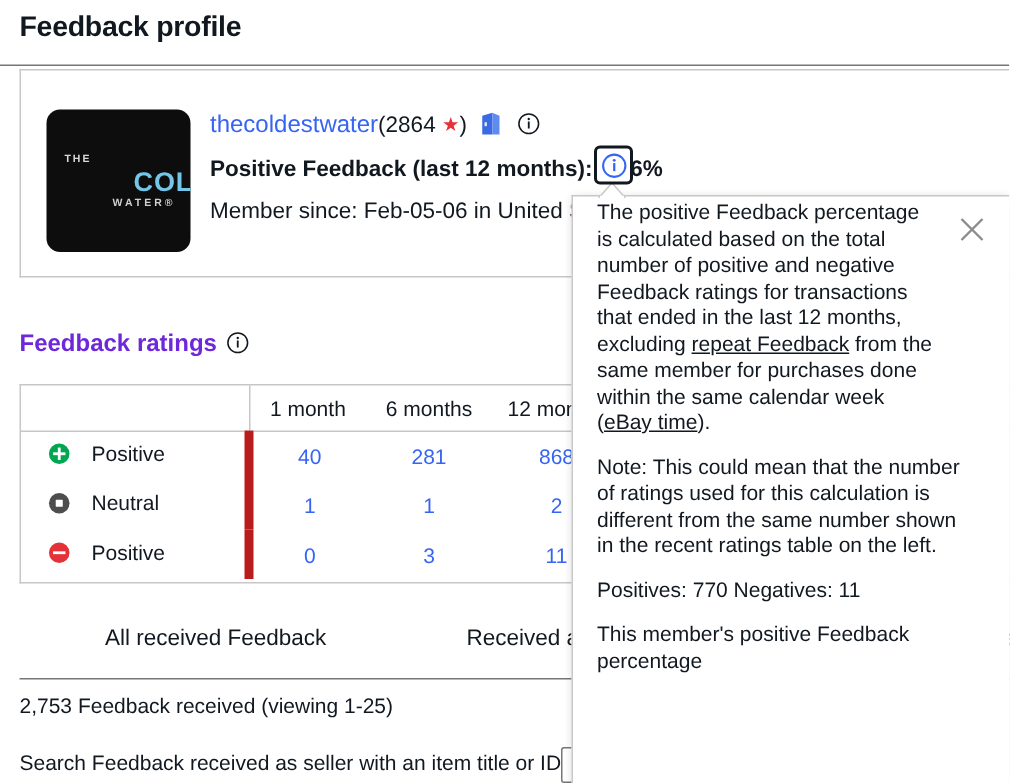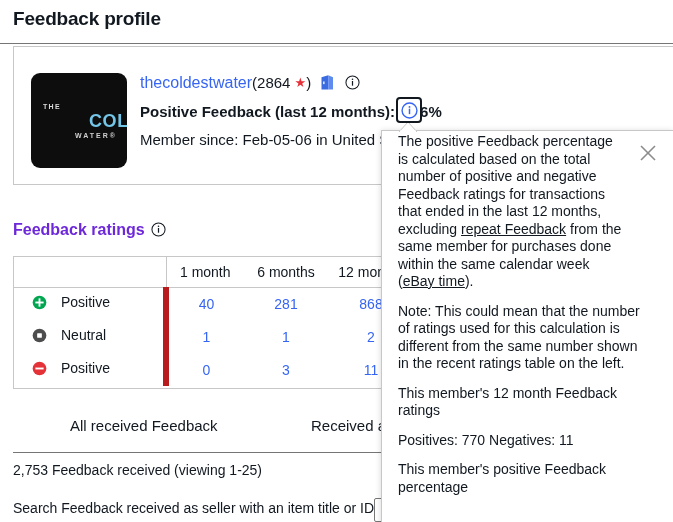--- a/index.html
+++ b/index.html
@@ -419,19 +419,18 @@
     <div class="popover-close">
       <svg width="18" height="18" viewBox="0 0 18 18">
         <line x1="2" y1="2" x2="16" y2="16" stroke="#8c8c8c" stroke-width="1.6"></line>
         <line x1="16" y1="2" x2="2" y2="16" stroke="#8c8c8c" stroke-width="1.6"></line>
       </svg>
     </div>
 
     <p class="pop-p"><span>The positive Feedback percentage is calculated based on the total number of positive and negative Feedback ratings for transactions that ended in the last 12 months, excluding </span><a class="pop-link" href="#">repeat Feedback</a><span> from the same member for purchases done within the same calendar week (</span><a class="pop-link" href="#">eBay time</a><span>).</span></p>
 
     <p class="pop-p narrow">Note: This could mean that the number of ratings used for this calculation is different from the same number shown in the recent ratings table on the left.</p>
-    <p class="pop-p narrow">This member's 12 month Feedback ratings</p>
     <p class="pop-p narrow">Positives: 770 Negatives: 11</p>
     <p class="pop-p narrow">This member's positive Feedback percentage</p>
 
   </div>
 
 </div>
 
 </body></html>

